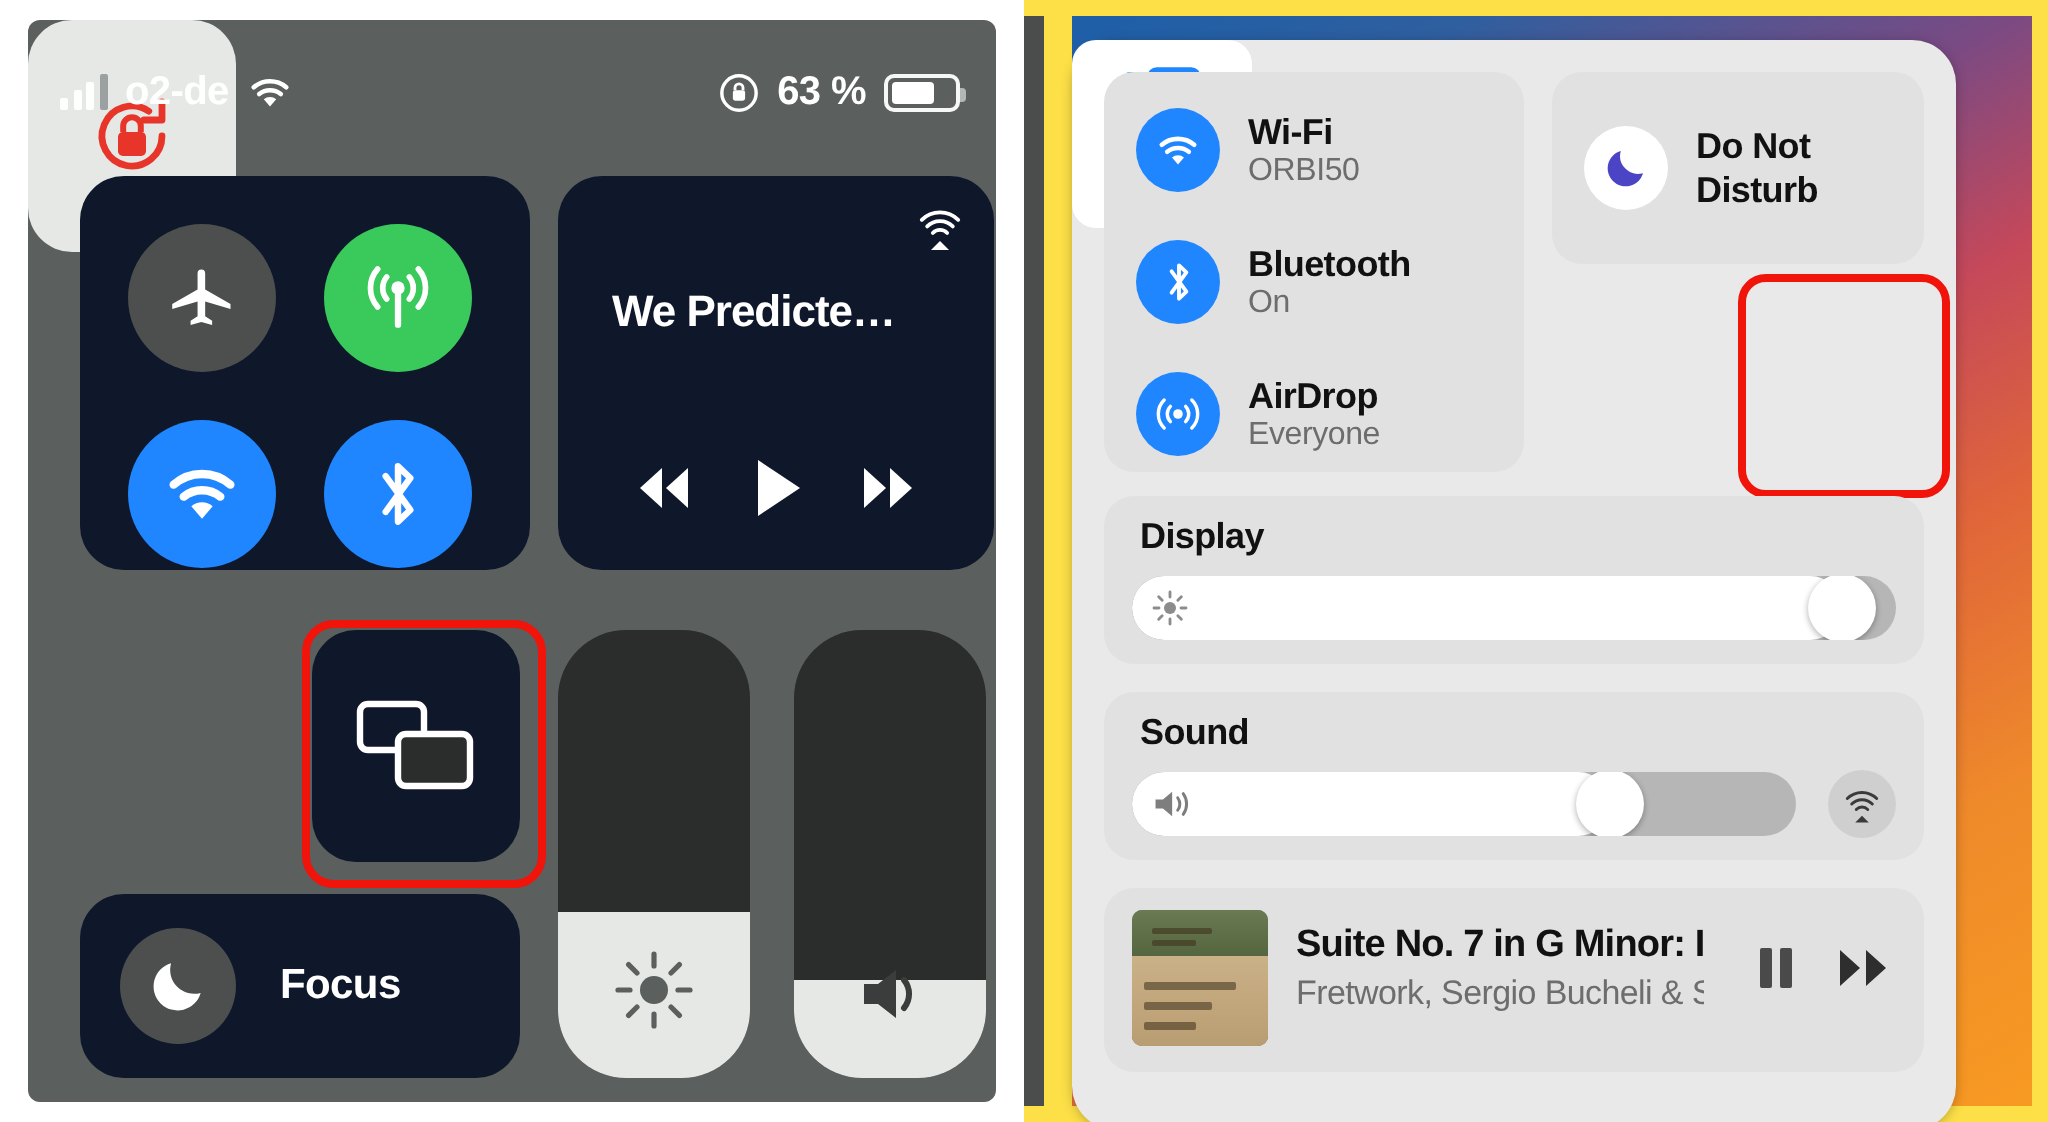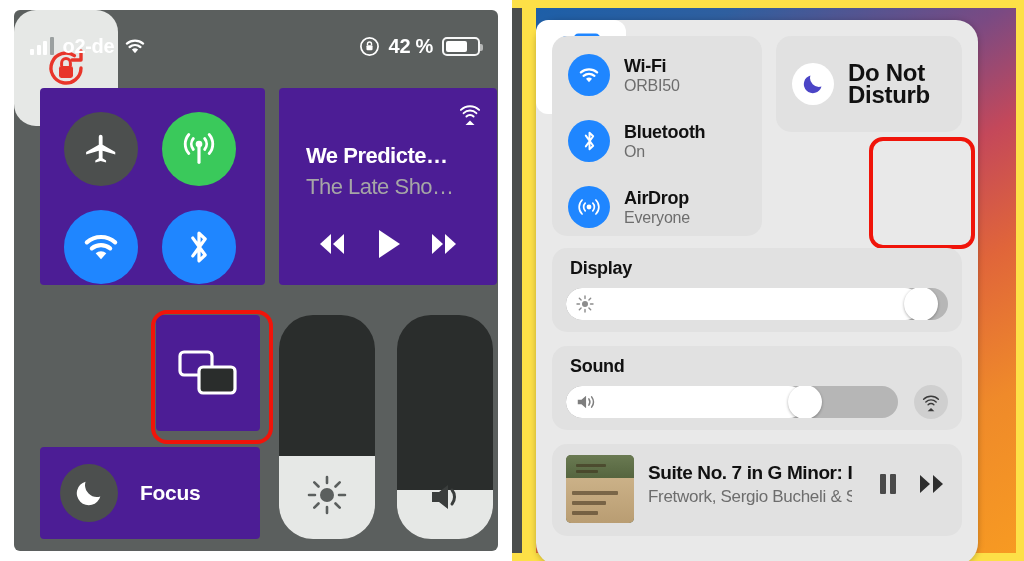--- a/index.html
+++ b/index.html
@@ -18,21 +18,21 @@
   .bars i:nth-child(1){height:6px;}
   .bars i:nth-child(2){height:10px;}
   .bars i:nth-child(3){height:14px;}
   .bars i:nth-child(4){height:18px;background:#9ba0a0;}
   .carrier{color:#ffffff;font-size:20px;font-weight:bold;letter-spacing:-.3px;}
   .pct{color:#ffffff;font-size:20px;font-weight:bold;letter-spacing:-.3px;}
   .batt{position:relative;width:38px;height:19px;border:2px solid rgba(255,255,255,.95);border-radius:5px;box-sizing:border-box;}
   .batt::after{content:"";position:absolute;right:-5px;top:5px;width:3px;height:7px;background:rgba(255,255,255,.55);border-radius:0 2px 2px 0;}
   .batt .fill{position:absolute;left:2px;top:2px;bottom:2px;width:60%;background:#ffffff;border-radius:2px;}
 
-  .tile{position:absolute;background:#4c1d95;border-radius:4px;}
+  .tile{position:absolute;background:#0f172a;border-radius:22px;}
   .grp-toggles{left:26px;top:78px;width:225px;height:197px;}
   .circ{position:absolute;width:74px;height:74px;border-radius:50%;display:flex;align-items:center;justify-content:center;}
   .c-air{left:24px;top:24px;background:#4c4f4e;}
   .c-cell{left:122px;top:24px;background:#3ac95b;}
   .c-wifi{left:24px;top:122px;background:#1f86ff;}
   .c-bt{left:122px;top:122px;background:#1f86ff;}
 
   .media{left:265px;top:78px;width:218px;height:197px;}
   .media .ap{position:absolute;right:14px;top:12px;}
   .media .mtitle{position:absolute;left:27px;top:55px;color:#ffffff;font-size:22px;font-weight:bold;letter-spacing:-.5px;white-space:nowrap;}
@@ -67,21 +67,21 @@
   .conn-row{position:absolute;left:16px;display:flex;align-items:center;gap:14px;}
   .conn-row .cicon{width:42px;height:42px;border-radius:50%;background:#1f86ff;display:flex;align-items:center;justify-content:center;flex:none;}
   .conn-row .ctxt .ctitle{color:#111111;font-size:18px;font-weight:bold;letter-spacing:-.3px;line-height:20px;}
   .conn-row .ctxt .csub{color:#6d6d6d;font-size:16px;letter-spacing:-.2px;line-height:19px;}
   .row-wifi{top:18px;}
   .row-bt{top:84px;}
   .row-ad{top:150px;}
 
   .card-dnd{left:240px;top:16px;width:186px;height:96px;display:flex;align-items:center;gap:14px;padding-left:16px;box-sizing:border-box;}
   .dnd-icon{width:42px;height:42px;border-radius:50%;background:#ffffff;display:flex;align-items:center;justify-content:center;flex:none;}
-  .dnd-label{color:#111111;font-size:24px;font-weight:bold;line-height:22px;letter-spacing:-.3px;}
+  .dnd-label{color:#111111;font-size:18px;font-weight:bold;line-height:22px;letter-spacing:-.3px;}
 
   .card-stage{left:240px;top:122px;width:90px;height:94px;background:#ffffff;border-radius:12px;display:flex;flex-direction:column;align-items:center;justify-content:center;gap:4px;}
   .card-stage .slab{color:#1f86ff;font-size:15px;font-weight:500;line-height:17px;text-align:center;letter-spacing:-.2px;}
   .card-mirror{left:338px;top:122px;width:88px;height:94px;display:flex;flex-direction:column;align-items:center;justify-content:center;gap:4px;}
   .card-mirror .slab{color:#222222;font-size:15px;line-height:17px;text-align:center;letter-spacing:-.2px;}
   .hl-mac{left:333px;top:117px;width:98px;height:104px;border-radius:14px;}
 
   .card-display{left:16px;top:228px;width:410px;height:84px;}
   .card-sound{left:16px;top:326px;width:410px;height:84px;}
   .sec-title{position:absolute;left:18px;top:10px;color:#111111;font-size:18px;font-weight:bold;letter-spacing:-.3px;}
@@ -123,21 +123,21 @@
             <path d="M3.9 6.6a12.6 12.6 0 0 1 16.2 0" stroke="#fff" stroke-width="2.3" fill="none" stroke-linecap="round"></path>
             <path d="M6.6 10a8.6 8.6 0 0 1 10.8 0" stroke="#fff" stroke-width="2.3" fill="none" stroke-linecap="round"></path>
           </svg>
         </div>
         <div class="st-right">
           <svg width="21" height="21" viewBox="0 0 22 22">
             <circle cx="11" cy="11" r="9" stroke="#fff" stroke-width="1.8" fill="none"></circle>
             <rect x="7.8" y="9.6" width="6.4" height="5.4" rx="1.2" fill="#fff"></rect>
             <path d="M8.9 9.6V8.3a2.1 2.1 0 0 1 4.2 0v1.3" stroke="#fff" stroke-width="1.5" fill="none"></path>
           </svg>
-          <span class="pct">42 %</span>
+          <span class="pct">63 %</span>
           <span class="batt">
               <span class="fill" style="width: 63%;"></span>
             </span>
         </div>
       </div>
 
       <div class="tile grp-toggles">
         <div class="circ c-air">
           <svg width="38" height="38" viewBox="0 0 24 24">
             <path d="M21 15.5v-1.6l-8-4.6V4.2a1.2 1.2 0 0 0-2.4 0v5.1l-8 4.6v1.6l8-2.4v4.7l-2.2 1.4v1.3l3.4-.9 3.4.9v-1.3L13 17.8v-4.7Z" fill="#fff"></path>
@@ -168,21 +168,20 @@
       <div class="tile media">
         <span class="ap">
           <svg width="26" height="26" viewBox="0 0 26 26">
             <path d="M13 20.5 8.5 25h9Z" fill="#fff"></path>
             <path d="M9.4 16.5a5 5 0 0 1 7.2 0" stroke="#fff" stroke-width="1.9" fill="none" stroke-linecap="round"></path>
             <path d="M6.6 13.2a9 9 0 0 1 12.8 0" stroke="#fff" stroke-width="1.9" fill="none" stroke-linecap="round"></path>
             <path d="M3.9 9.9a13 13 0 0 1 18.2 0" stroke="#fff" stroke-width="1.9" fill="none" stroke-linecap="round"></path>
           </svg>
         </span>
         <div class="mtitle">We Predicte…</div>
-        <div class="martist">The Late Sho…</div>
         <div class="mctrl">
           <span>
             <svg width="40" height="26" viewBox="0 0 40 26">
                 <path d="M19 3v20L8 13Z" fill="#fff"></path>
                 <path d="M32 3v20L21 13Z" fill="#fff"></path>
               </svg>
           </span>
           <span>
             <svg width="28" height="32" viewBox="0 0 28 32">
                 <path d="M5 2v28l21-14Z" fill="#fff"></path>

